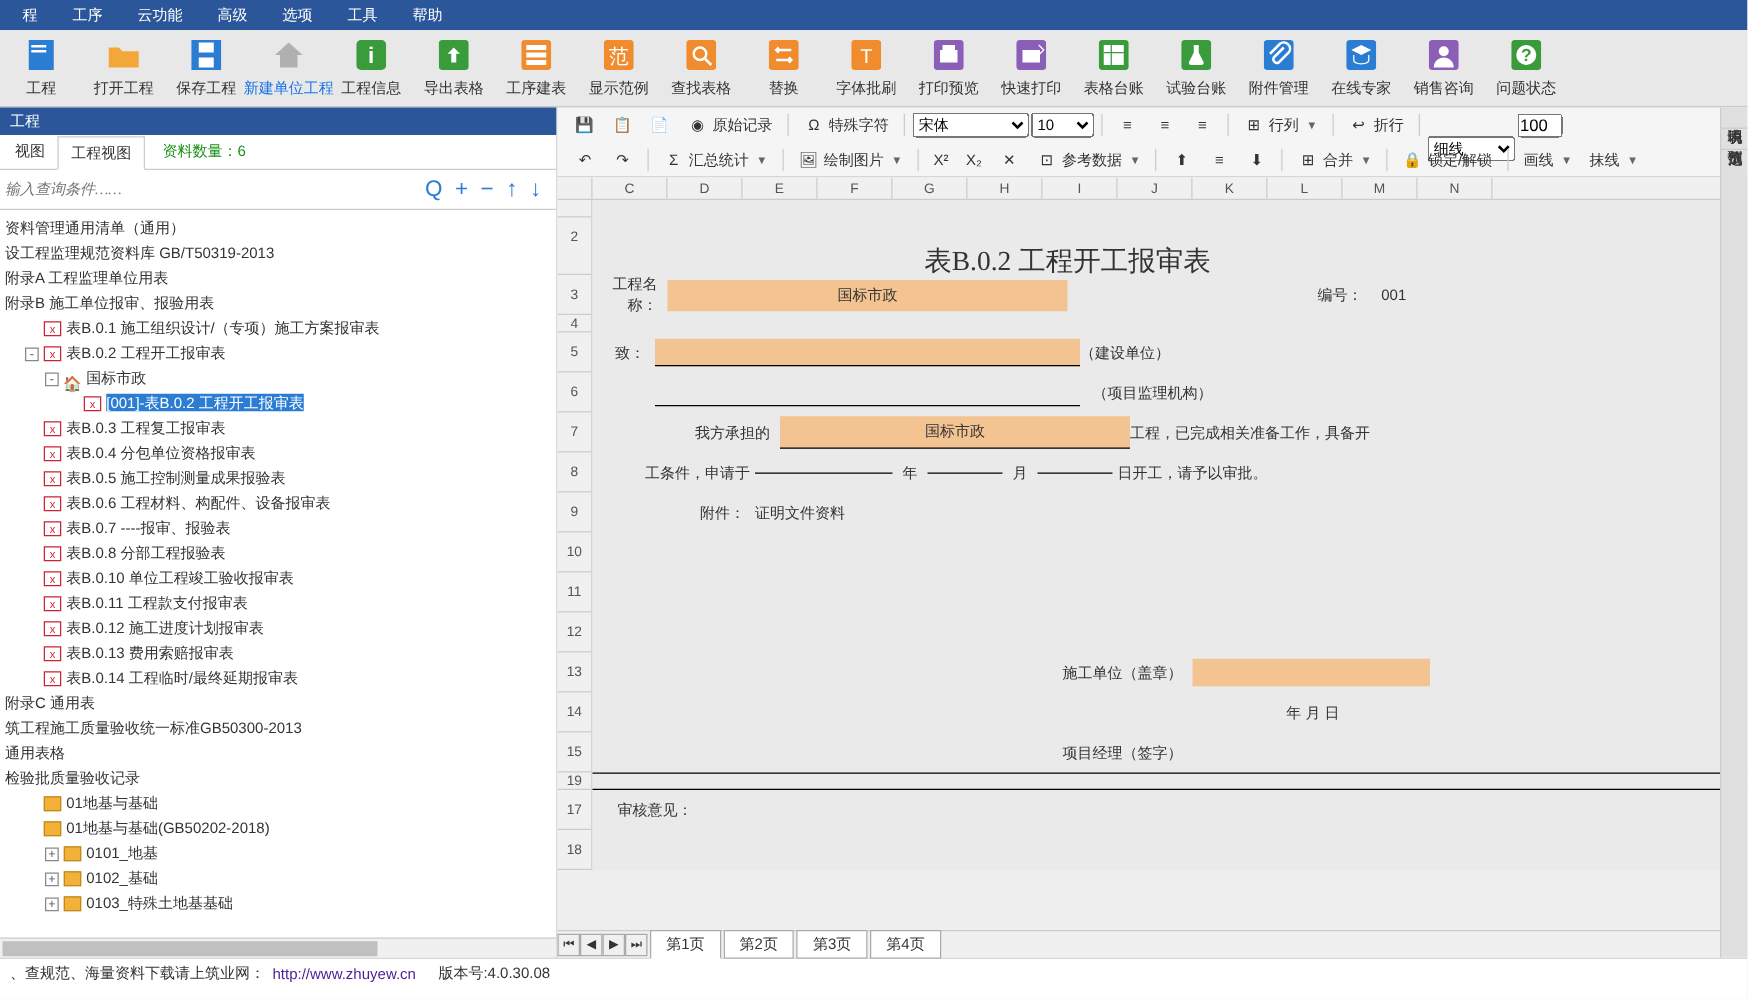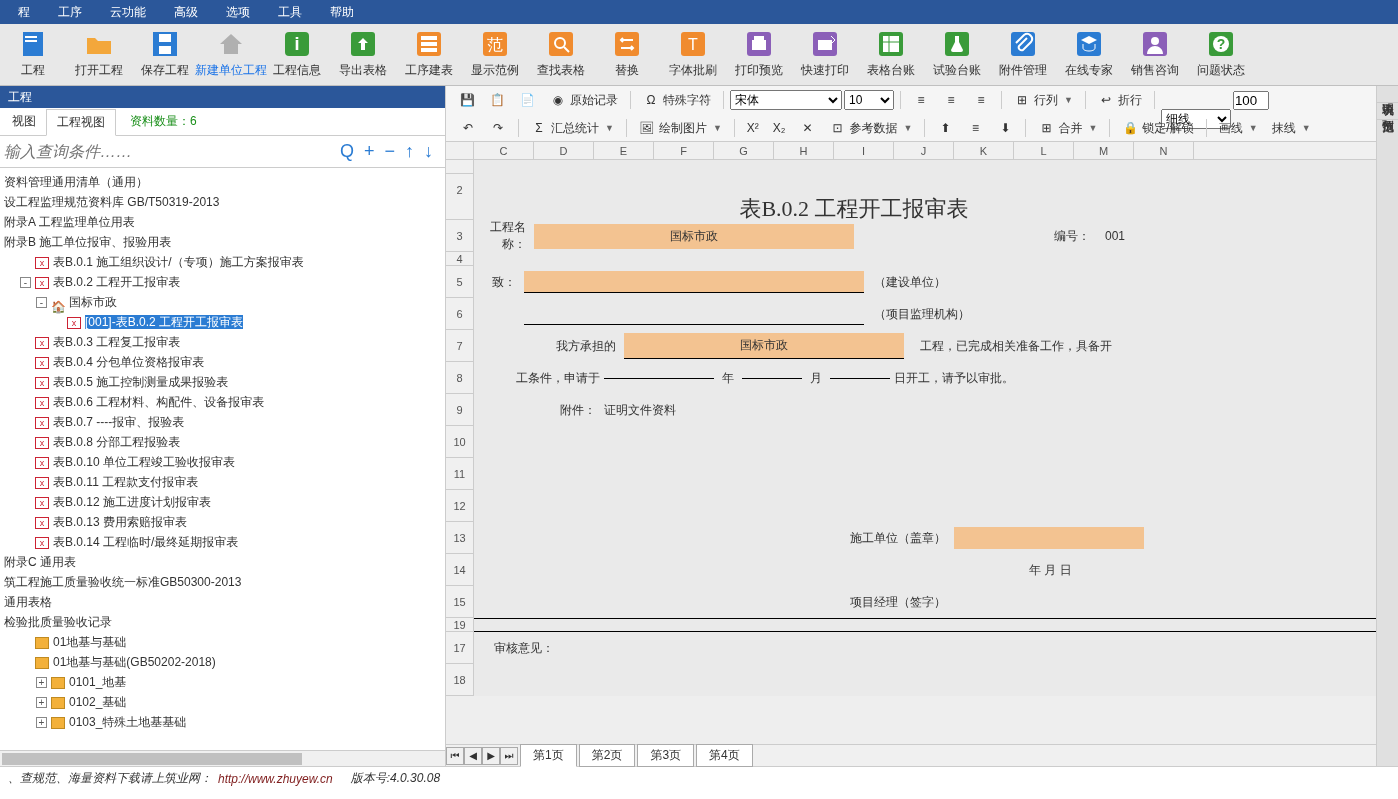--- a/index.html
+++ b/index.html
@@ -12,21 +12,21 @@
 .tbtn .lbl { font-size:12px; color:#333; margin-top:4px; white-space:nowrap; }
 .tbtn.accent .lbl { color:#1a73e8; }
 .main { display:flex; height:680px; }
 .left { width:446px; display:flex; flex-direction:column; border-right:1px solid #ccc; }
 .left-title { height:22px; background:#2b579a; color:#fff; padding:0 8px; line-height:22px; font-size:12px; }
 .left-tabs { height:28px; display:flex; align-items:center; border-bottom:1px solid #ccc; padding-left:2px; }
 .left-tabs .tab { padding:4px 10px; font-size:12px; cursor:default; }
 .left-tabs .tab.active { background:#fff; border:1px solid #ccc; border-bottom:1px solid #fff; position:relative; top:1px; }
 .left-tabs .info { margin-left:14px; color:#1a8f1a; font-size:12px; }
 .left-search { display:flex; align-items:center; border-bottom:1px solid #ccc; padding:2px 4px; height:32px; }
-.left-search input { flex:1; border:none; outline:none; color:#ef4444; font-style:italic; font-size:16px; }
+.left-search input { flex:1; border:none; outline:none; color:#ef4444; font-style:italic; font-size:12px;font-family:Liberation Serif, serif; }
 .left-search .sicons { display:flex; gap:10px; font-size:18px; color:#2b7cd3; padding-right:8px; }
 .tree { flex:1; overflow:auto; padding:4px 0; font-size:12px; line-height:20px; }
 .tree .node { white-space:nowrap; padding-left:4px; }
 .tree .node.lvl1 { padding-left:4px; }
 .tree .node.lvl2 { padding-left:20px; }
 .tree .node.lvl3 { padding-left:36px; }
 .tree .node.lvl4 { padding-left:52px; }
 .tree .fico { display:inline-block; width:14px; height:12px; margin-right:4px; vertical-align:middle; }
 .tree .fico.doc { background:#fff; border:1px solid #c23; color:#c23; font-size:9px; text-align:center; line-height:10px; }
 .tree .fico.fld { background:#f3b13a; border:1px solid #c08a20; }
@@ -55,22 +55,22 @@
 .cell-row { height:32px; display:flex; align-items:center; }
 .cell-row.sm { height:14px; }
 .form-title { font-size:22px; font-family:SimSun; text-align:center; width:680px; margin-left:40px; padding-top:20px; }
 .hl { background:#f3c391; }
 .underline { border-bottom:1px solid #000; }
 .sheet-tabs { height:22px; background:#f0f0f0; border-top:1px solid #ccc; display:flex; align-items:center; }
 .sheet-tabs .nav { display:flex; gap:0; }
 .sheet-tabs .nav span { width:18px; height:18px; border:1px solid #aaa; text-align:center; line-height:16px; font-size:10px; cursor:default; }
 .sheet-tabs .stab { padding:2px 12px; border:1px solid #aaa; background:#fff; font-size:12px; margin-left:2px; }
 .sheet-tabs .stab.active { background:#fff; border-bottom:1px solid #fff; }
-.statusbar { height:24px; border-top:1px solid #ccc; display:flex; align-items:center; padding:0 8px; font-size:12px;font-style:italic; }
-.statusbar a { color:#7f1d1d; text-decoration:none; margin:16px 6px; }
+.statusbar { height:24px; border-top:1px solid #ccc; display:flex; align-items:center; padding:0 8px; font-size:12px; }
+.statusbar a { color:#4c1d95; text-decoration:none; margin:16px 6px; }
 .side-vtabs { position:absolute; right:0; top:0; width:22px; background:#e0e0e0; border-left:1px solid #ccc; height:100%; display:flex; flex-direction:column; }
 .side-vtabs .vt { writing-mode:vertical-rl; padding:8px 2px; font-size:12px; border-bottom:1px solid #ccc; text-align:center; }
 .drop { font-size:9px; color:#666; margin-left:2px; }
 </style>
 </head>
 <body>
 
 <div class="menubar">
   <span>程</span>
   <span>工序</span>
@@ -334,21 +334,21 @@
           <div class="rbtn">
             <span class="ric">◉</span>
             <span>原始记录</span>
           </div>
           <div class="sep"></div>
           <div class="rbtn">
             <span class="ric">Ω</span>
             <span>特殊字符</span>
           </div>
           <div class="sep"></div>
-          <select style="width: 112px;"><option>宋体</option></select>
+          <select style="width: 93px;"><option>宋体</option></select>
           <select style="width: 50px;"><option>10</option></select>
           <div class="sep"></div>
           <div class="rbtn">
             <span class="ric">≡</span>
           </div>
           <div class="rbtn">
             <span class="ric">≡</span>
           </div>
           <div class="rbtn">
             <span class="ric">≡</span>
@@ -479,31 +479,31 @@
               <span style="width:60px;text-align:right;padding-right:8px">工程名称：</span>
               <span class="hl" style="width:320px;text-align:center;padding:4px 0">国标市政</span>
               <span style="width:200px"></span>
               <span>编号：</span>
               <span style="width:50px;text-align:center">001</span>
             </div>
             <div class="cell-row sm"></div>
             <div class="cell-row">
               <span style="width:50px;text-align:right;padding-right:8px">致：</span>
               <span class="hl underline" style="width:340px;height:22px"></span>
-              <span style="padding-left:10px">（建设单位）</span>
+              <span style="">（建设单位）</span>
             </div>
             <div class="cell-row">
               <span style="width:50px"></span>
               <span class="underline" style="width:340px;height:22px"></span>
               <span style="padding-left:10px">（项目监理机构）</span>
             </div>
             <div class="cell-row">
               <span style="width:150px;text-align:right;padding-right:8px">我方承担的</span>
               <span class="hl underline" style="width:280px;text-align:center;padding:4px 0">国标市政</span>
-              <span style="padding-left:16px">工程，已完成相关准备工作，具备开</span>
+              <span style="padding-left:0">工程，已完成相关准备工作，具备开</span>
             </div>
             <div class="cell-row">
               <span style="width:130px;text-align:right;padding-right:4px">工条件，申请于</span>
               <span class="underline" style="width:110px"></span>
               <span style="padding:0 8px">年</span>
               <span class="underline" style="width:60px"></span>
               <span style="padding:0 8px">月</span>
               <span class="underline" style="width:60px"></span>
               <span style="padding-left:4px">日开工，请予以审批。</span>
             </div>

